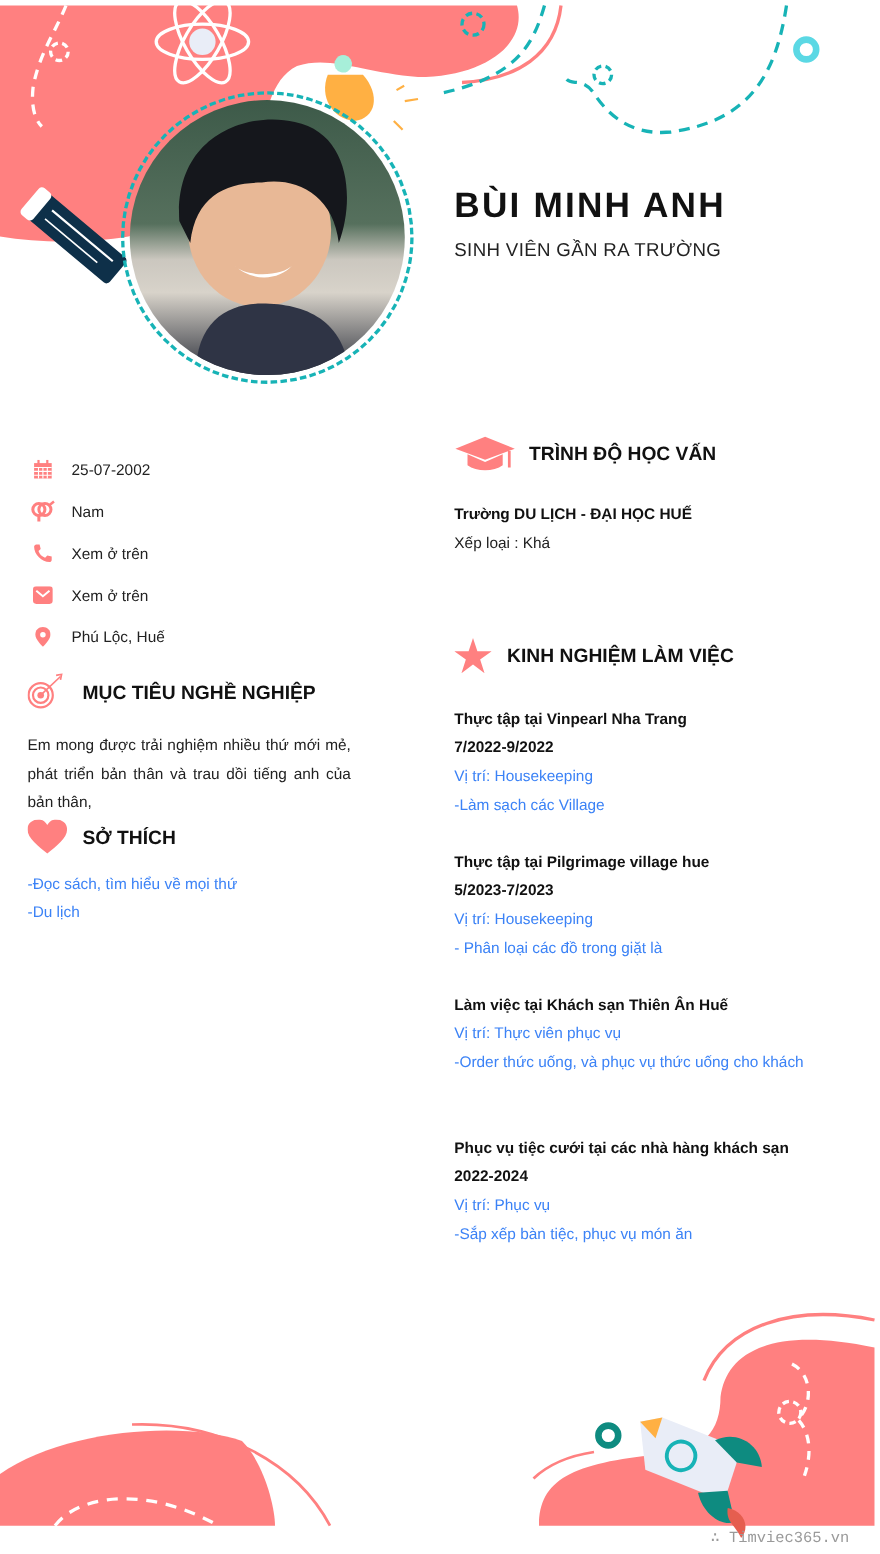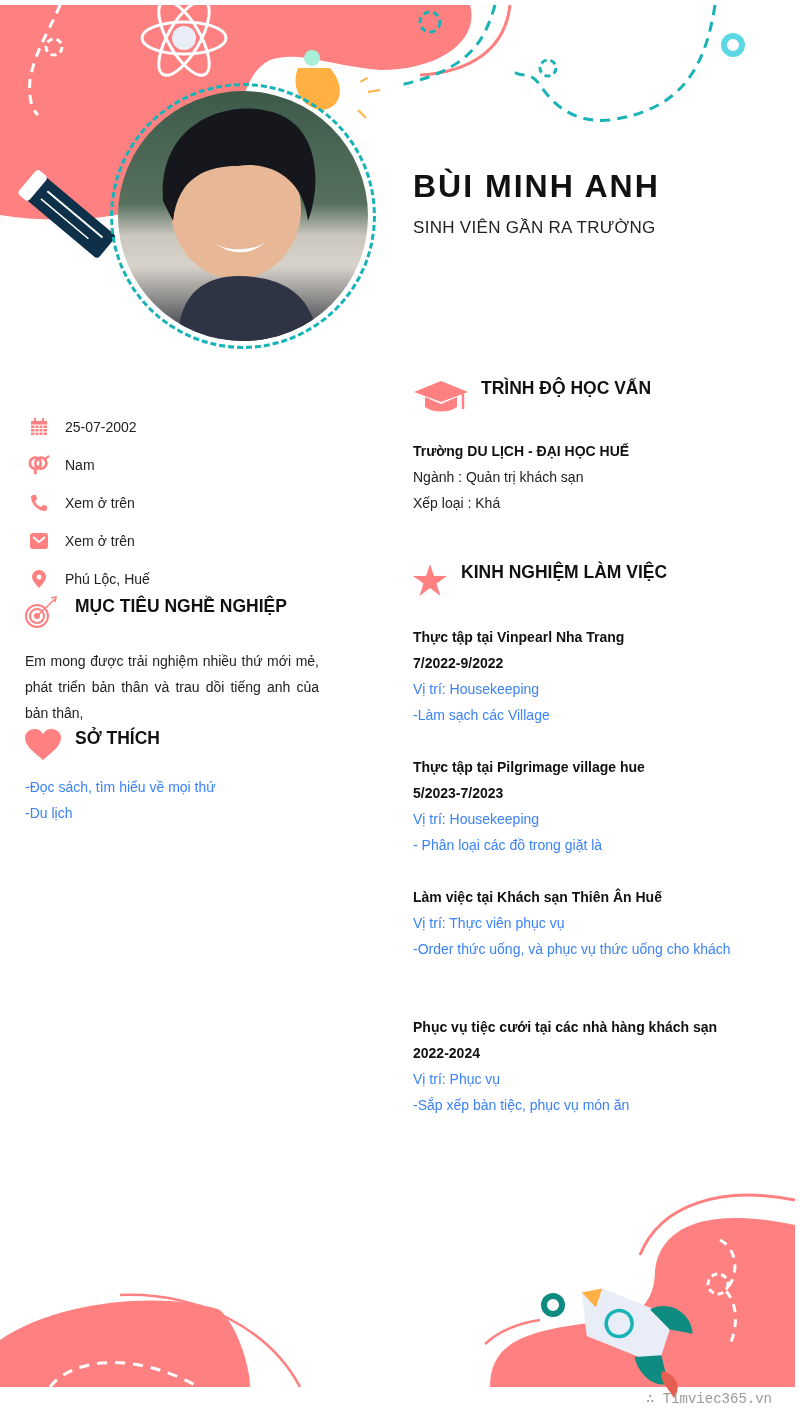--- a/index.html
+++ b/index.html
@@ -16,21 +16,21 @@
   .photo { left: 118px; top: 91px; width: 250px; height: 250px; border-radius: 50%; overflow: hidden;
            background: linear-gradient(180deg, #3d5a49 0%, #56705d 45%, #cbc7bf 58%, #d8d3ca 70%, #2b2f3a 100%); }
 
   
   .contact { left: 28px; top: 408px; width: 300px; }
   .contact-item { display: flex; align-items: center; height: 38px; }
   .contact-icon { width: 22px; height: 22px; margin-right: 15px; display: flex; align-items: center; justify-content: center; }
   .contact-text { font-size: 14px; color: #222; }
 
   
-  .sec-head { display: flex; align-items: flex-start; }
+  .sec-head { display: flex; align-items: center; margin-top: 16px; }
   .sec-title { font-size: 17.5px; font-weight: bold; color: #111; }
 
   .left-col { left: 25px; width: 294px; }
   .para { font-size: 14px; line-height: 26px; color: #222; text-align: justify; }
   .line { font-size: 14px; line-height: 26px; color: #3b82f6; }
 
   .right-col { left: 413px; width: 370px; }
   .edu-line { font-size: 14px; line-height: 26px; color: #222; }
   .bold { font-weight: bold; color: #111; }
 
@@ -209,21 +209,20 @@
       <svg width="56" height="34" viewBox="0 0 56 34">
           <path d="M28,2 L55,13 L28,23 L1,13 Z" fill="#ff8080"></path>
           <path d="M12,18 L12,28 C20,34 36,34 44,28 L44,18 L28,25 Z" fill="#ff8080"></path>
           <line x1="50" y1="15" x2="50" y2="30" stroke="#ff8080" stroke-width="2.5"></line>
         </svg>
     </span>
     <span class="sec-title">TRÌNH ĐỘ HỌC VẤN</span>
   </div>
   <div style="margin-top:24px">
     <div class="edu-line bold">Trường DU LỊCH - ĐẠI HỌC HUẾ</div>
-    <div class="edu-line">Ngành : Quản trị khách sạn</div>
     <div class="edu-line">Xếp loại : Khá</div>
   </div>
 </div>
 
 <div class="abs right-col" style="top:562px">
   <div class="sec-head">
     <span style="width:48px;height:36px;display:flex;align-items:center">
       <svg width="34" height="32" viewBox="0 0 34 32">
           <path d="M17,0 L21,12 L34,12 L23.5,19.5 L27.5,32 L17,24 L6.5,32 L10.5,19.5 L0,12 L13,12 Z" fill="#ff8080"></path>
         </svg>

